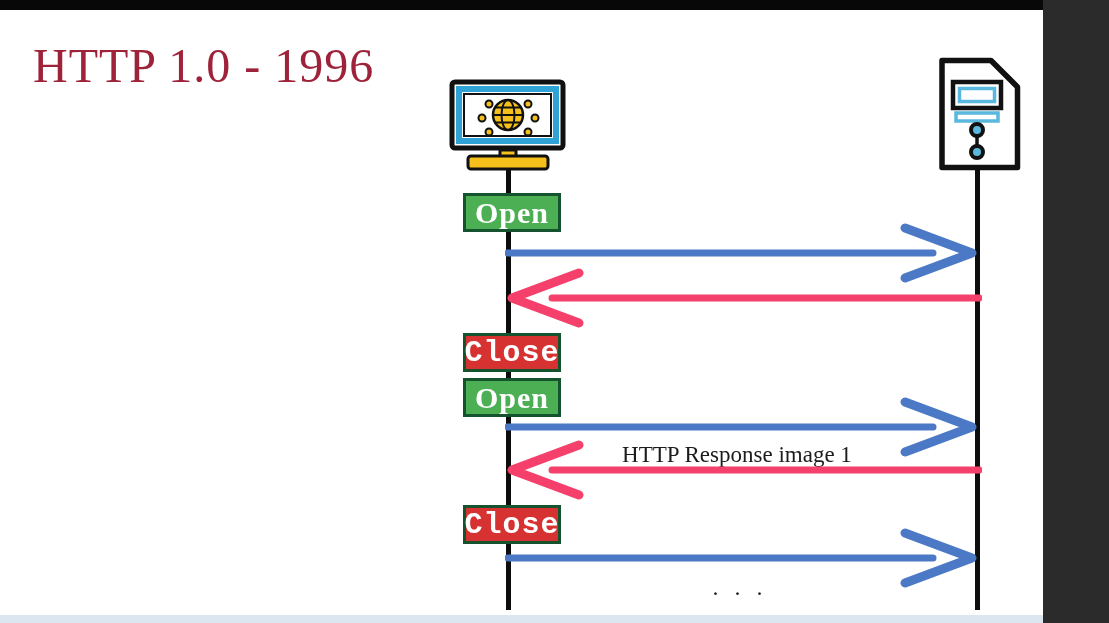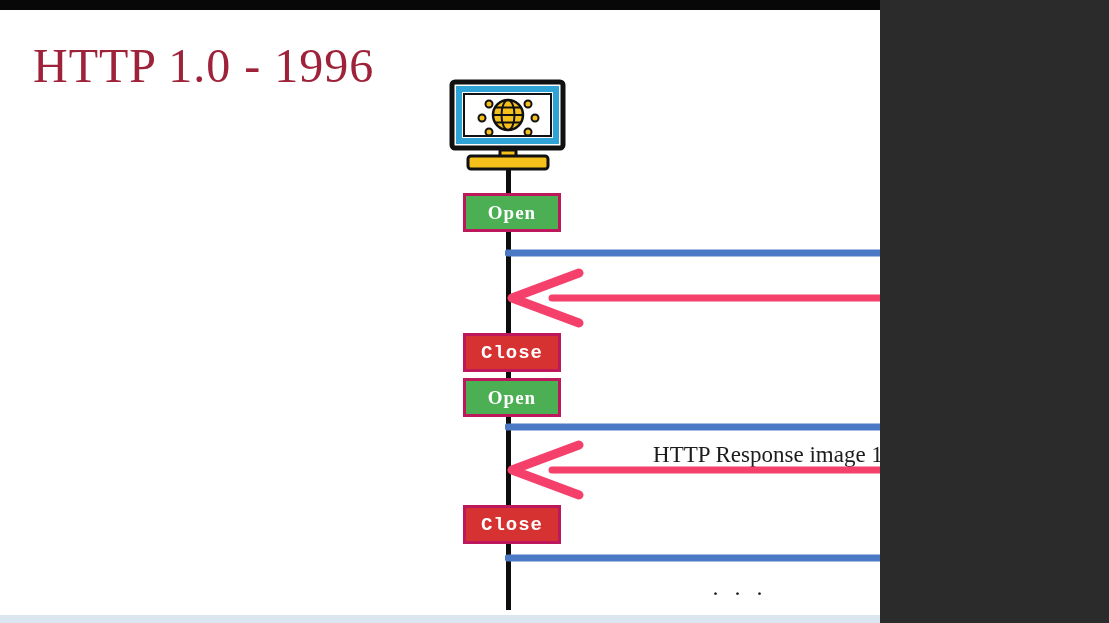--- a/index.html
+++ b/index.html
@@ -1,38 +1,38 @@
 <!DOCTYPE html>
 <html style="--title-red: #9E2239; --request-blue: #4C79C6; --response-pink: #F4406B; --open-green: #4CAF54; --close-red: #D63231; --icon-yellow: #F5C01B; --monitor-blue: #2FA3D6; --server-blue: #5AB8DE; --footer-strip: #DCE6F1; --top-bar: #080808; --label-black: #1C1C1C;"><head>
 <meta charset="utf-8">
 <style>
   html,body{margin:0;padding:0;background:#2b2b2b;}
   #stage{
-    position:relative;width:880px;height:623px;background:#ffffff;
+    position:relative;width:1043px;height:623px;background:#ffffff;
     overflow:hidden;font-family:"Liberation Serif", serif;
   }
   .topbar{position:absolute;left:0;top:0;width:1109px;height:10px;background:var(--top-bar);}
   .footstrip{position:absolute;left:0;bottom:0;width:1109px;height:8px;background:var(--footer-strip);}
   .title{
     position:absolute;left:33px;top:40px;font-size:48px;line-height:1.1;
     color:var(--title-red);letter-spacing:1px;white-space:nowrap;
   }
   .lifeline{position:absolute;width:5px;background:#0d0d0d;z-index:1;}
   .lifeline.client{left:506px;top:146px;height:464px;}
   .lifeline.server{left:975px;top:162px;height:448px;}
   .icon{position:absolute;z-index:3;}
   .arrow{position:absolute;z-index:2;}
   .msg-label{
     position:absolute;z-index:2;width:450px;left:512px;text-align:center;
     font-size:23px;color:var(--label-black);white-space:nowrap;
   }
   .badge{
     position:absolute;z-index:3;left:463px;width:92px;height:33px;
-    border:3px solid #be185d;display:flex;align-items:center;justify-content:center;
-    font-weight:bold;font-size:19px;color:#ffffff;letter-spacing:1px;
+    border:3px solid #14532d;display:flex;align-items:center;justify-content:center;
+    font-weight:bold;font-size:30px;color:#ffffff;letter-spacing:1px;
   }
   .badge.open{background:var(--open-green);}
   .badge.close{background:var(--close-red);font-family:Liberation Mono, monospace;}
   .ellipsis{
     position:absolute;z-index:2;left:700px;top:574px;width:80px;text-align:center;
     font-size:24px;color:#222;letter-spacing:5px;white-space:nowrap;
   }
 </style>
 </head>
 <body>
@@ -86,21 +86,21 @@
   <div class="badge close" style="top:333px;">
       <span>Close</span>
     </div>
   <div class="badge open" style="top:378px;">
       <span>Open</span>
     </div>
   <div class="badge close" style="top:505px;">
       <span>Close</span>
     </div>
 
-  <div class="msg-label" style="top:442px;margin-left:31px;">HTTP Response image 1</div>
+  <div class="msg-label" style="top:442px;">HTTP Response image 1</div>
 
   <svg class="arrow" style="left:505px;top:223px;" width="480" height="60" viewBox="0 0 480 60">
     <line x1="3" y1="30" x2="428" y2="30" style="stroke:var(--request-blue)" stroke-width="7" stroke-linecap="round"></line>
     <polyline points="400,5 467,30 400,55" fill="none" style="stroke:var(--request-blue)" stroke-width="9" stroke-linecap="round" stroke-linejoin="round"></polyline>
   </svg>
 
   <svg class="arrow" style="left:502px;top:268px;" width="480" height="60" viewBox="0 0 480 60">
     <line x1="50" y1="30" x2="477" y2="30" style="stroke:var(--response-pink)" stroke-width="7" stroke-linecap="round"></line>
     <polyline points="77,5 10,30 77,55" fill="none" style="stroke:var(--response-pink)" stroke-width="9" stroke-linecap="round" stroke-linejoin="round"></polyline>
   </svg>

